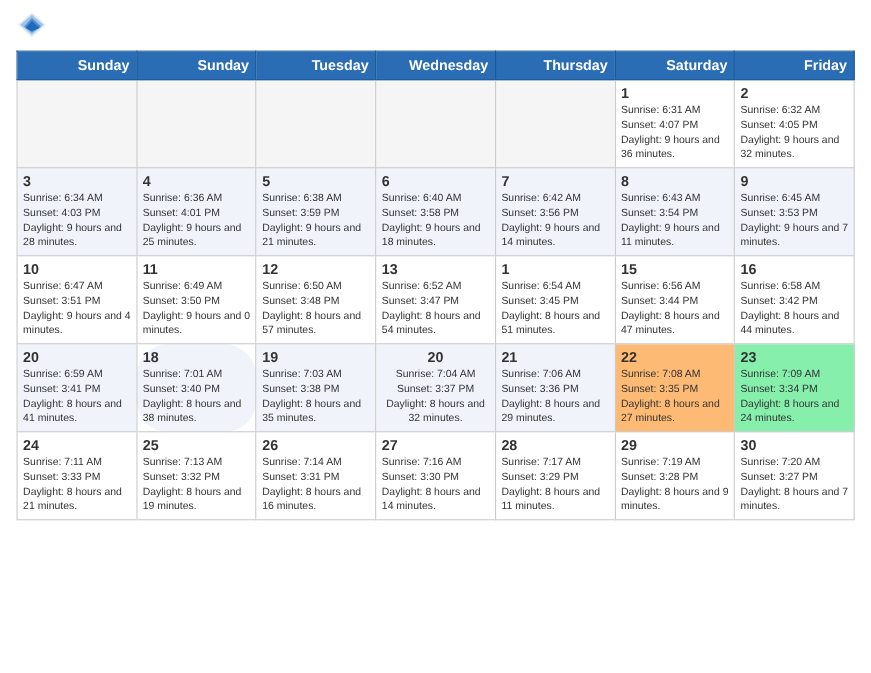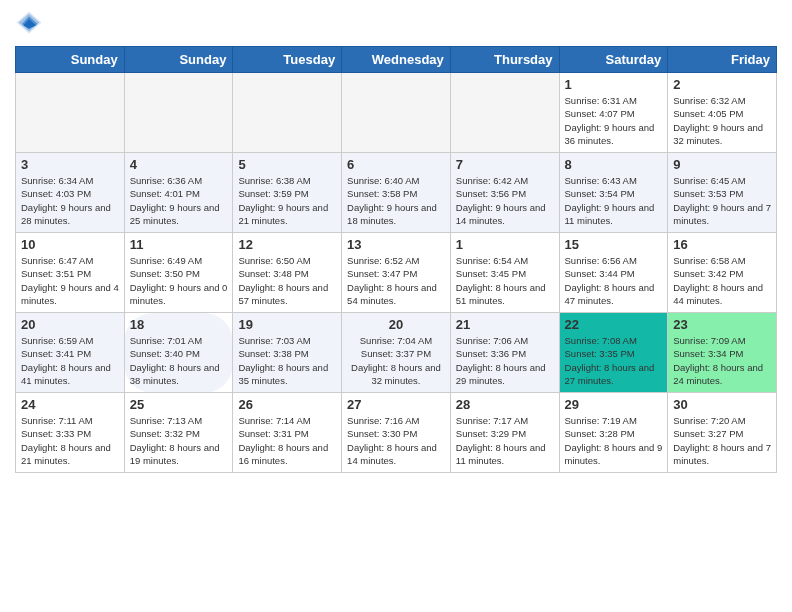--- a/index.html
+++ b/index.html
@@ -222,21 +222,21 @@
             <div class="day-info">Sunrise: 7:03 AM<br>Sunset: 3:38 PM<br>Daylight: 8 hours and 35 minutes.</div>
           </td>
           <td style="background: rgb(240, 244, 250); text-align: center;">
             <span class="day-number">20</span>
             <div class="day-info">Sunrise: 7:04 AM<br>Sunset: 3:37 PM<br>Daylight: 8 hours and 32 minutes.</div>
           </td>
           <td style="background: rgb(240, 244, 250);">
             <span class="day-number">21</span>
             <div class="day-info">Sunrise: 7:06 AM<br>Sunset: 3:36 PM<br>Daylight: 8 hours and 29 minutes.</div>
           </td>
-          <td style="background: #14b8a6; margin-top: 36px;">
+          <td style="background: #fdba74; margin-top: 36px;">
             <span class="day-number">22</span>
             <div class="day-info">Sunrise: 7:08 AM<br>Sunset: 3:35 PM<br>Daylight: 8 hours and 27 minutes.</div>
           </td>
           <td style="background: #86efac;">
             <span class="day-number">23</span>
             <div class="day-info">Sunrise: 7:09 AM<br>Sunset: 3:34 PM<br>Daylight: 8 hours and 24 minutes.</div>
           </td>
         </tr>
         <tr>
           <td>

